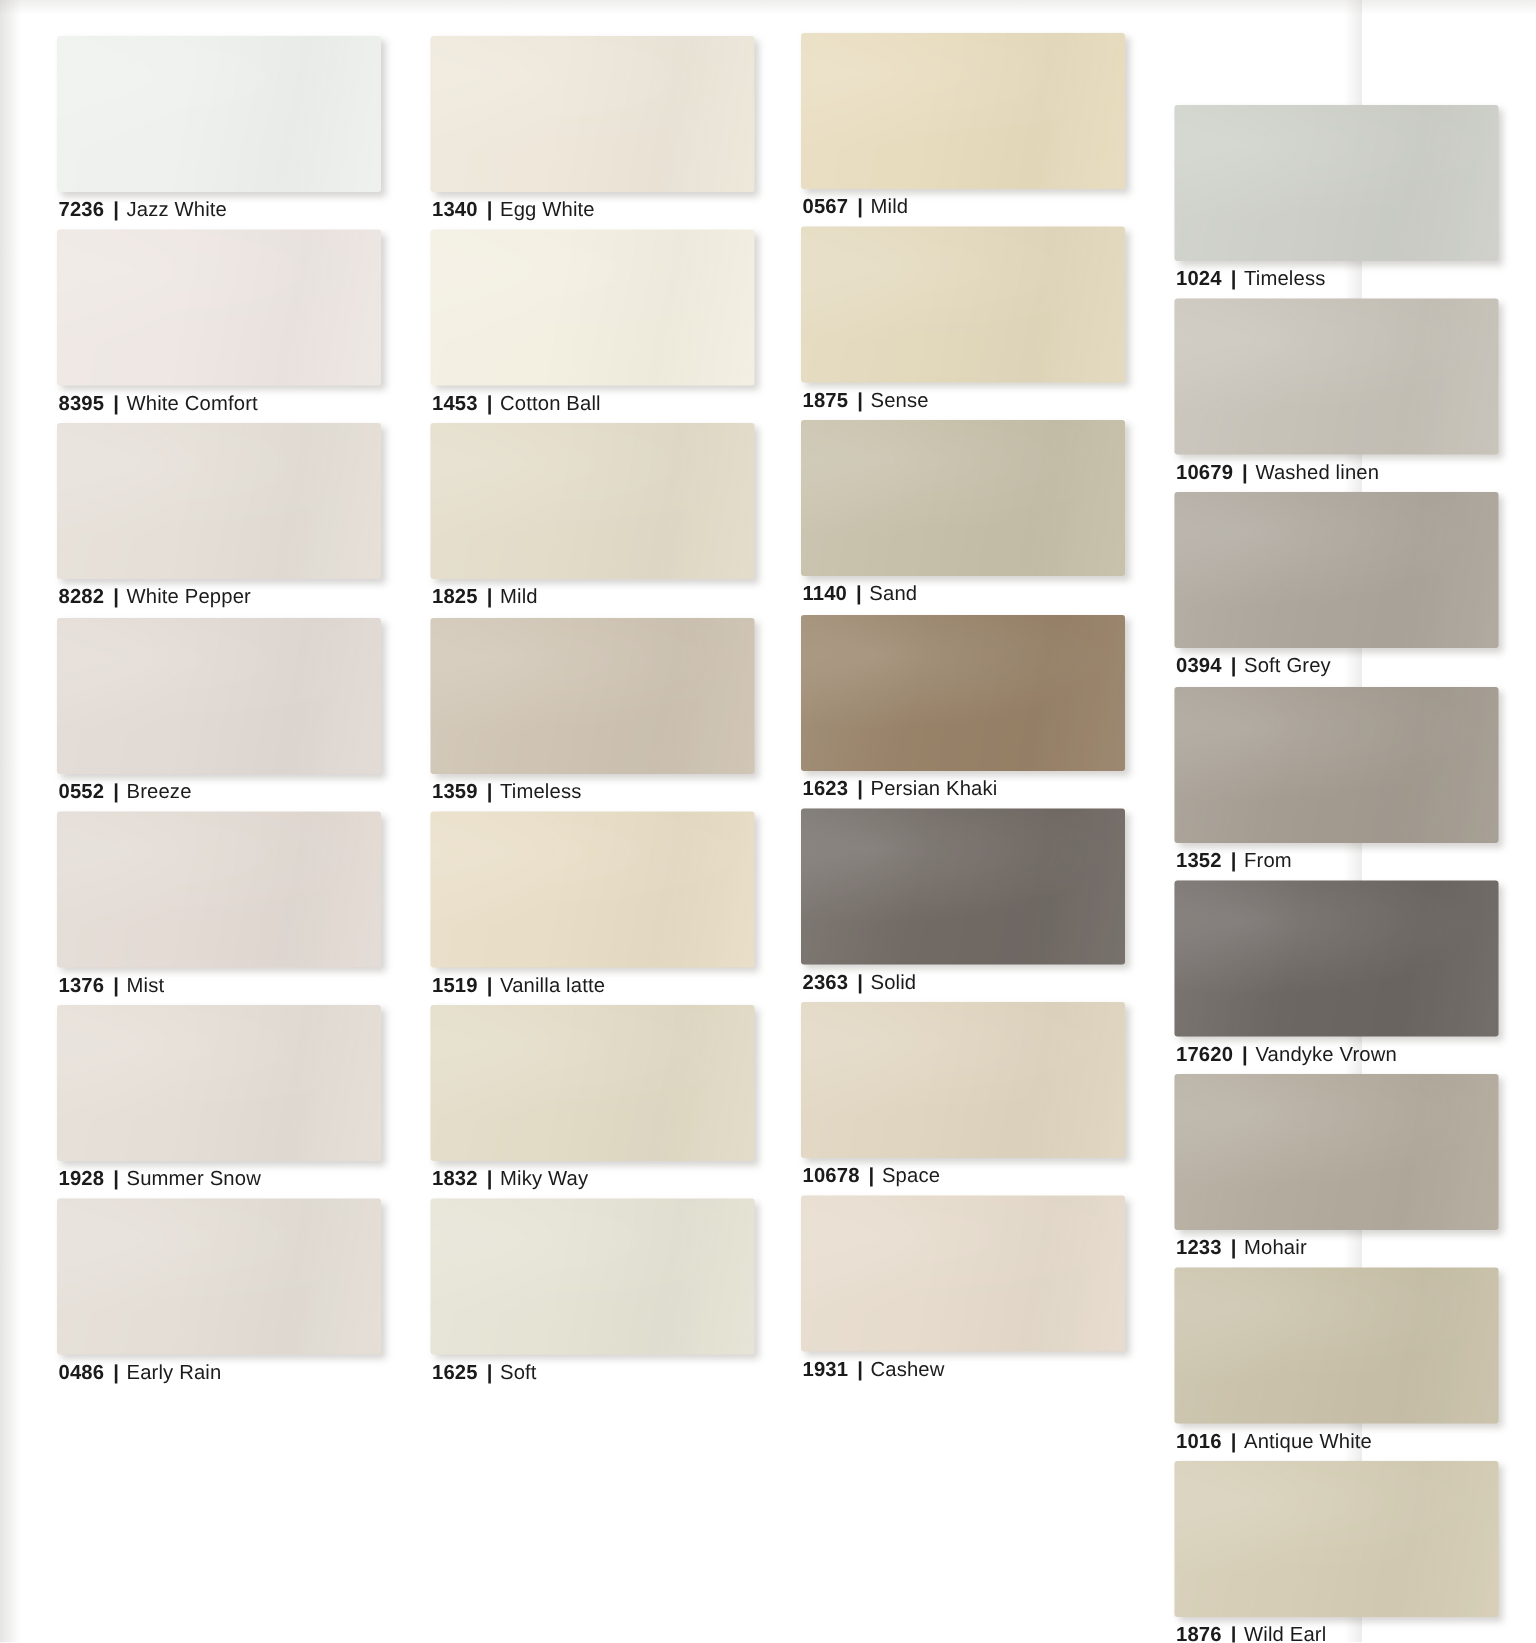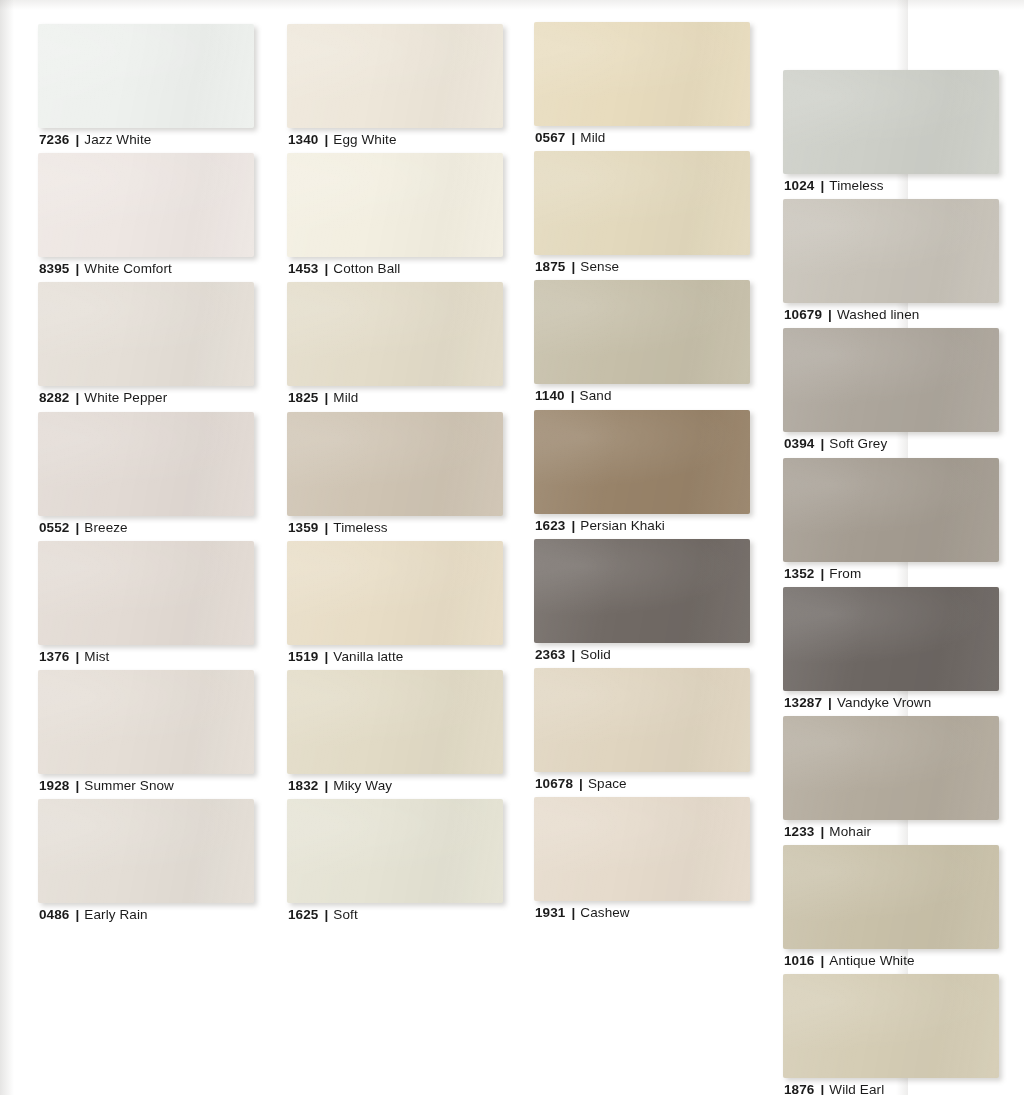--- a/index.html
+++ b/index.html
@@ -213,21 +213,21 @@
       <div class="cell">
         <div class="swatch" style="background: rgb(173, 166, 156);"></div>
         <div class="label"><span class="code">0394</span><span class="sep">|</span><span class="cname">Soft Grey</span></div>
       </div>
       <div class="cell">
         <div class="swatch" style="background: rgb(164, 156, 145);"></div>
         <div class="label"><span class="code">1352</span><span class="sep">|</span><span class="cname">From</span></div>
       </div>
       <div class="cell">
         <div class="swatch" style="background: rgb(109, 103, 99);"></div>
-        <div class="label"><span class="code">13287</span><span class="sep">|</span><span class="cname">Vandyke Vrown</span></div>
+        <div class="label"><span class="code">17620</span><span class="sep">|</span><span class="cname">Vandyke Vrown</span></div>
       </div>
       <div class="cell">
         <div class="swatch" style="background: rgb(179, 171, 157);"></div>
         <div class="label"><span class="code">1233</span><span class="sep">|</span><span class="cname">Mohair</span></div>
       </div>
       <div class="cell">
         <div class="swatch" style="background: rgb(201, 193, 169);"></div>
         <div class="label"><span class="code">1016</span><span class="sep">|</span><span class="cname">Antique White</span></div>
       </div>
       <div class="cell">

